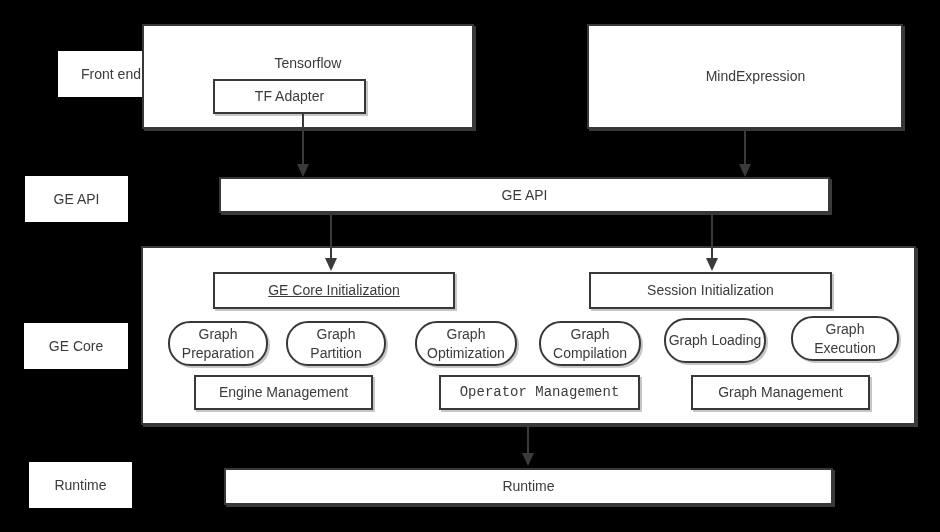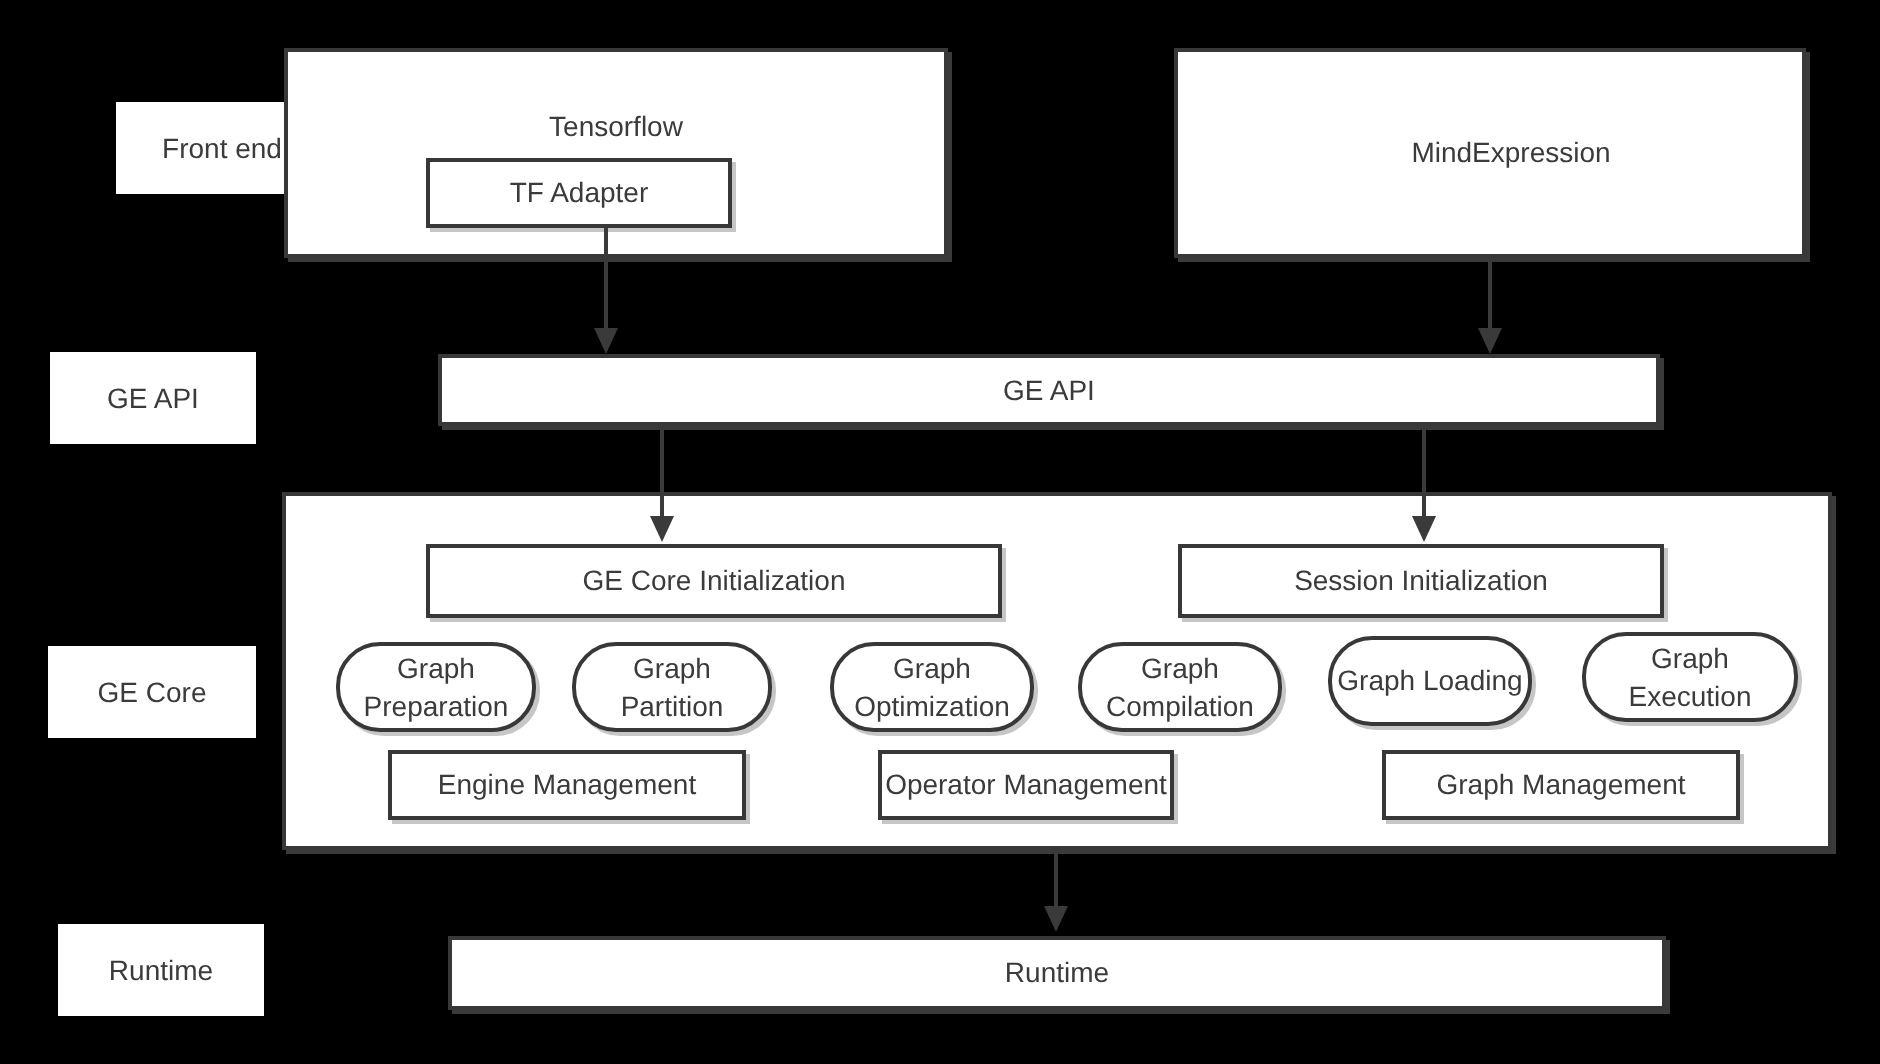--- a/index.html
+++ b/index.html
@@ -31,32 +31,32 @@
     display:flex;align-items:center;justify-content:center;
     text-align:center;font-size:14px;line-height:19px;
     box-shadow:2px 2px 0 rgba(128,128,128,0.45);
   }
   .b-tensorflow{left:142px;top:24px;width:332px;height:105px;display:block;}
   .tf-title{position:absolute;top:28px;left:0;right:0;text-align:center;}
   .b-tfadapter{left:213px;top:79px;width:153px;height:35px;}
   .b-mindexpr{left:587px;top:24px;width:316px;height:105px;padding-left:21px;}
   .b-geapibar{left:219px;top:177px;width:611px;height:36px;}
   .b-gecore{left:141px;top:246px;width:775px;height:179px;}
-  .b-gecoreinit{left:213px;top:272px;width:288px;height:37px;}
+  .b-gecoreinit{left:213px;top:272px;width:242px;height:37px;text-decoration:underline;}
   .b-sessioninit{left:589px;top:272px;width:243px;height:37px;}
   .stage{height:45px;padding:0 2px;border-radius:22px;}
   .b-prep{left:168px;top:321px;width:100px;}
   .b-partition{left:286px;top:321px;width:100px;}
   .b-optimization{left:415px;top:321px;width:102px;}
   .b-compilation{left:539px;top:321px;width:102px;}
   .b-loading{left:664px;top:318px;width:102px;}
   .b-execution{left:791px;top:316px;width:108px;}
   .mgmt{height:35px;}
   .b-engine{left:194px;top:375px;width:179px;}
-  .b-operator{left:439px;top:375px;width:148px;}
+  .b-operator{left:439px;top:375px;width:201px;font-family:Liberation Mono, monospace;}
   .b-graphmgmt{left:691px;top:375px;width:179px;}
   .b-runtimebar{left:224px;top:468px;width:609px;height:37px;}
 
   
   .arrow{position:absolute;width:2px;z-index:10;}
   .arrow .shaft{
     position:absolute;left:0;top:0;width:2px;
     height:calc(100% - 11px);
     background:var(--arrow,#3a3a3a);
   }

